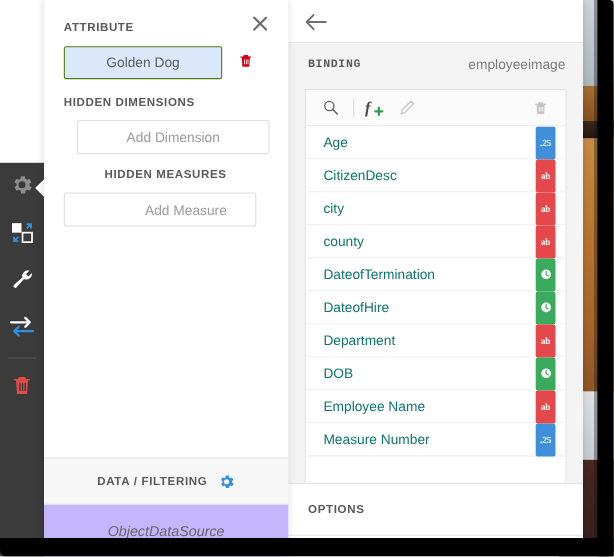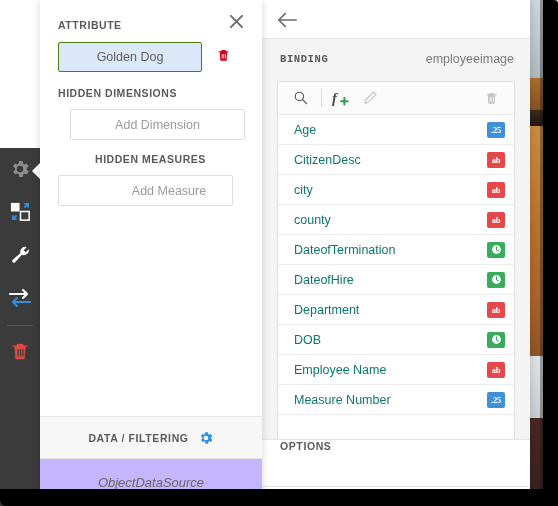--- a/index.html
+++ b/index.html
@@ -138,33 +138,33 @@
   .tb-spacer{flex:1;}
 
   #field-list{position:absolute;left:0;top:33px;right:0;bottom:0;overflow:hidden;background:#fff;}
   .field-row{
     height:30px;border-bottom:1px solid #ececec;
     display:flex;align-items:center;justify-content:space-between;
     padding:0 9px 0 16px;box-sizing:border-box;cursor:pointer;background:#fff;
   }
   .field-name{font-size:12.5px;color:#0f766e;}
   .badge{
-    width:18px;height:16px;border-radius:2px;flex:0 0 auto;
+    width:18px;height:30px;border-radius:2px;flex:0 0 auto;
     display:flex;align-items:center;justify-content:center;
     font-size:8.5px;font-weight:bold;color:#fff;letter-spacing:-.2px;
     font-family:"Liberation Serif", serif;
   }
   .badge.num{background:#3f8fd9;}
   .badge.txt{background:#e4484b;}
   .badge.date{background:#3aaa5d;}
 
   #options-bar{
     position:absolute;left:262px;bottom:19px;width:268px;height:48px;
     background:#ffffff;border-top:1px solid #e4e4e4;border-bottom:1px solid #e4e4e4;
-    z-index:29;display:flex;padding-left:18px;box-sizing:border-box;
+    z-index:29;display:flex;align-items:center;padding-left:18px;box-sizing:border-box;
     cursor:pointer;
   }
   #options-label{font-size:10.5px;font-weight:bold;letter-spacing:.6px;color:#5a5a5a;}
   #bottom-white{
     position:absolute;left:262px;bottom:8px;width:268px;height:12px;background:#fff;z-index:28;
   }
   #page-bg-left{position:absolute;left:0;top:0;width:40px;height:148px;background:#fff;z-index:10;}
 </style>
 </head>
 <body>

